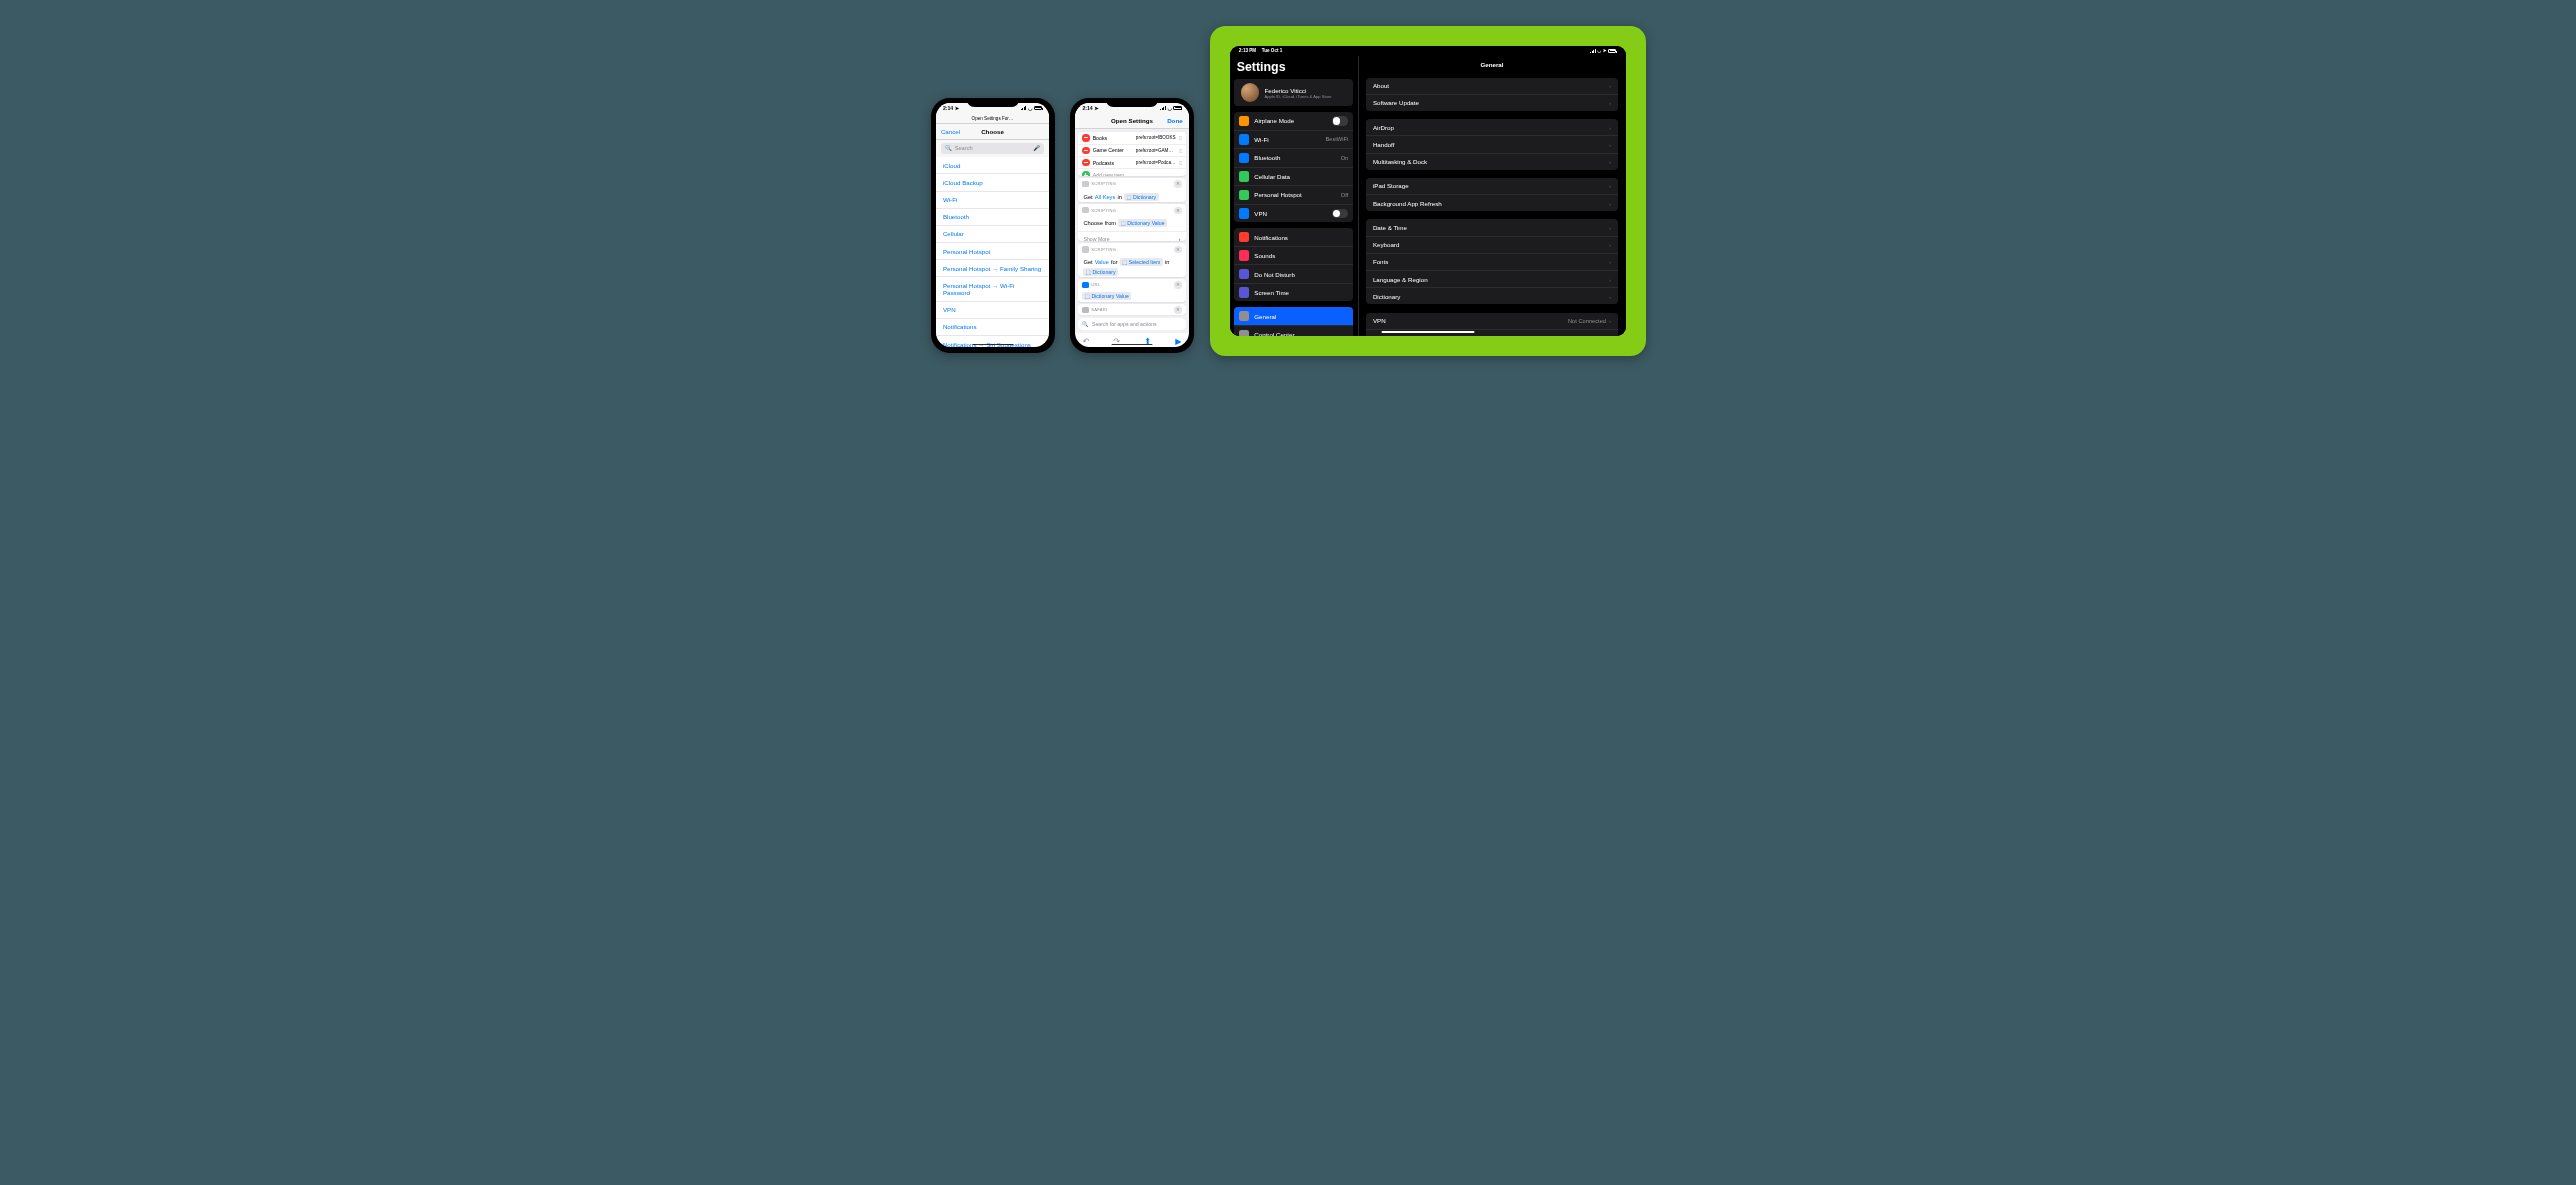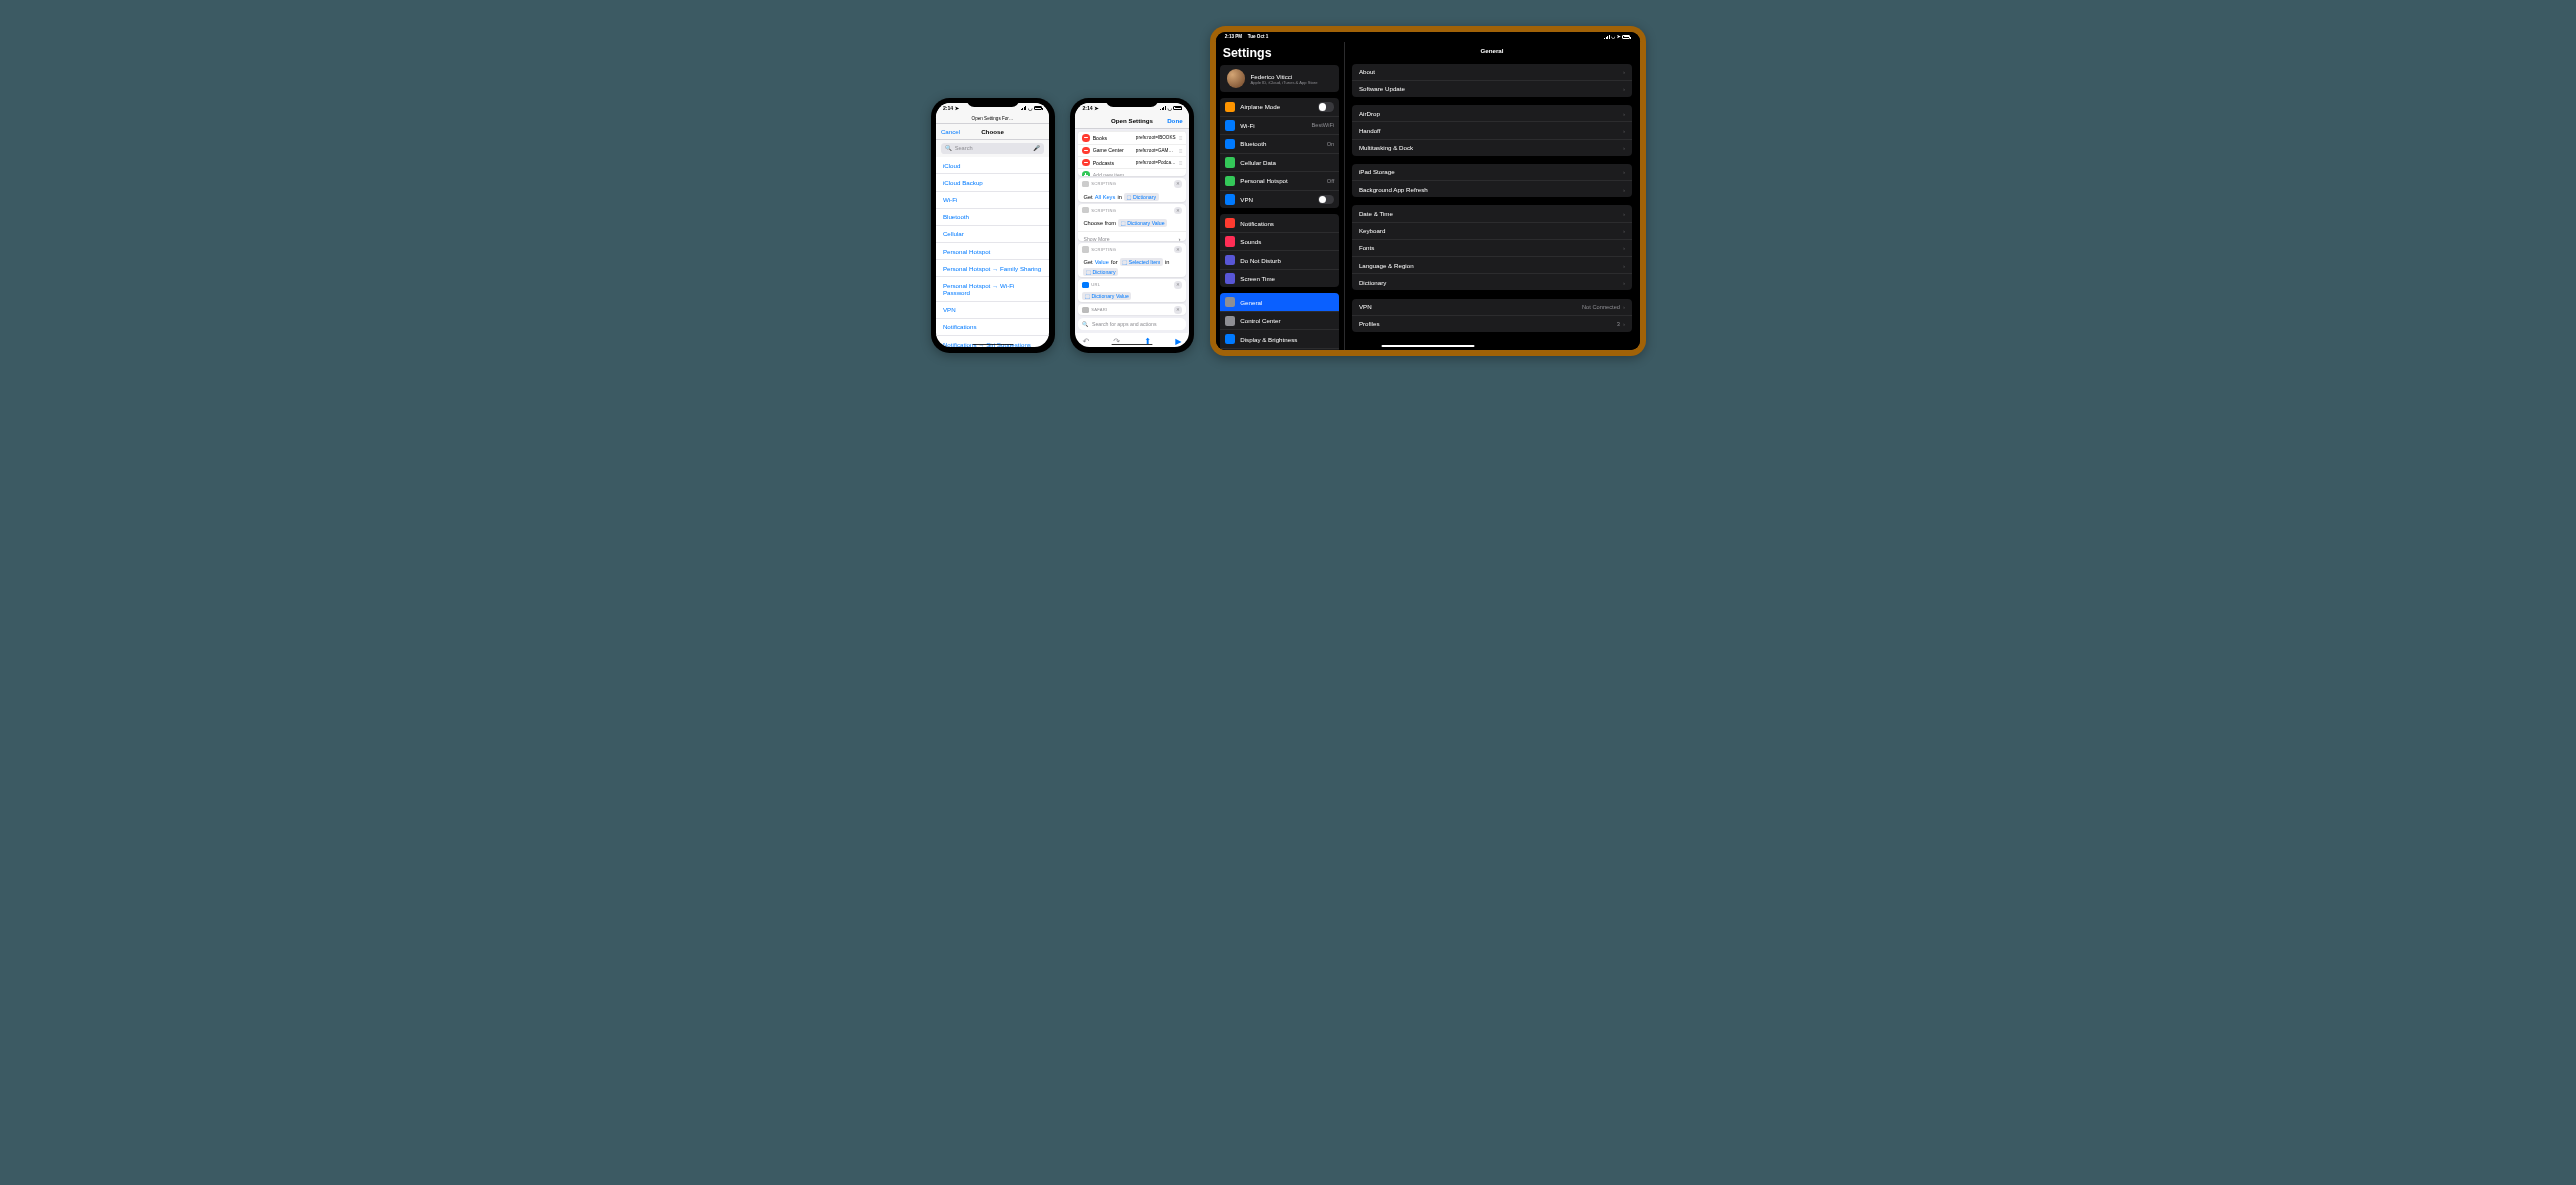--- a/index.html
+++ b/index.html
@@ -2,21 +2,21 @@
 <html style="font-size:8.2px"><head>
 <meta charset="utf-8">
 <style>
 * { margin: 0; padding: 0; box-sizing: border-box; font-family: -apple-system, BlinkMacSystemFont, "Segoe UI", Helvetica, Arial, sans-serif; -webkit-font-smoothing: antialiased; }
 body { background: #3c5a63; display: flex; align-items: flex-start; justify-content: center; gap: 15.5px; padding: 15.5px; min-height: 357px; }
 
 
 .iphone { width: 124px; height: 255px; background: #000; border-radius: 18.5px; padding: 5.2px; position: relative; box-shadow: 0 2.1px 10.3px rgba(0,0,0,0.3); margin-top: 82px; }
 .iphone-screen { width: 100%; height: 100%; background: #fff; border-radius: 14.4px; overflow: hidden; position: relative; display: flex; flex-direction: column; }
 .notch { position: absolute; top: 0; left: 50%; transform: translateX(-50%); width: 52px; height: 9.3px; background: #000; border-radius: 0 0 7.2px 7.2px; z-index: 100; }
-.ipad { width: 436px; height: 330px; background: #a16207; border-radius: 15.5px; padding: 6px; position: relative; box-shadow: 0 2.1px 10.3px rgba(0,0,0,0.3); margin-top: 10.3px; }
+.ipad { width: 436px; height: 330px; background: #84cc16; border-radius: 15.5px; padding: 20px; position: relative; box-shadow: 0 2.1px 10.3px rgba(0,0,0,0.3); margin-top: 10.3px; }
 .ipad-screen { width: 100%; height: 100%; background: #000; border-radius: 9.3px; overflow: hidden; position: relative; display: flex; flex-direction: column; }
 
 
 .status-bar { height: 10.3px; display: flex; justify-content: space-between; align-items: center; padding: 0 7.2px; font-size: 5.2px; font-weight: 600; z-index: 10; position: relative; }
 .status-bar.light { color: #000; background: #f7f7f7; }
 .status-bar.dark { color: #fff; background: #000; }
 .status-left, .status-right { display: flex; align-items: center; gap: 1.5px; }
 .ipad .status-bar { font-size: 4.6px; padding: 2.1px 9.3px; }
 
 

